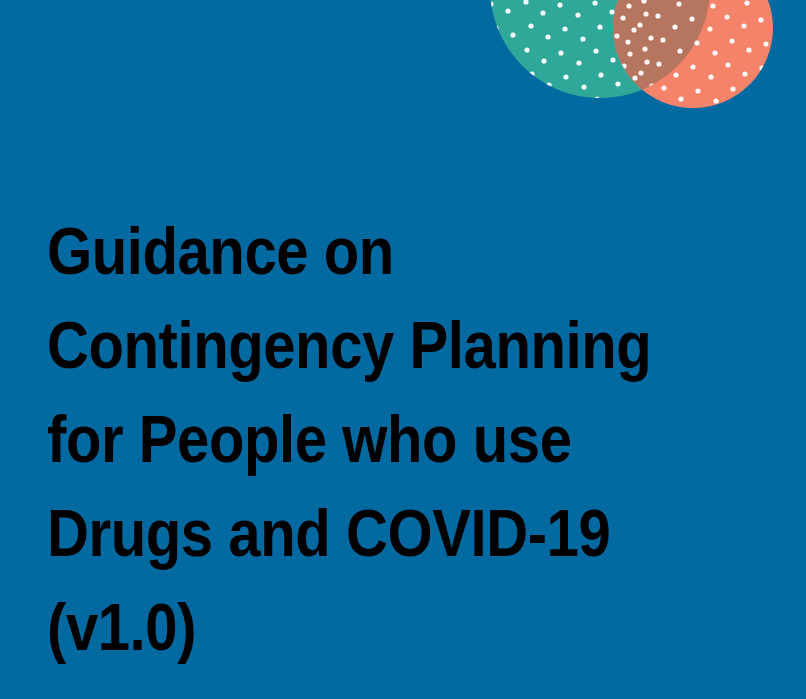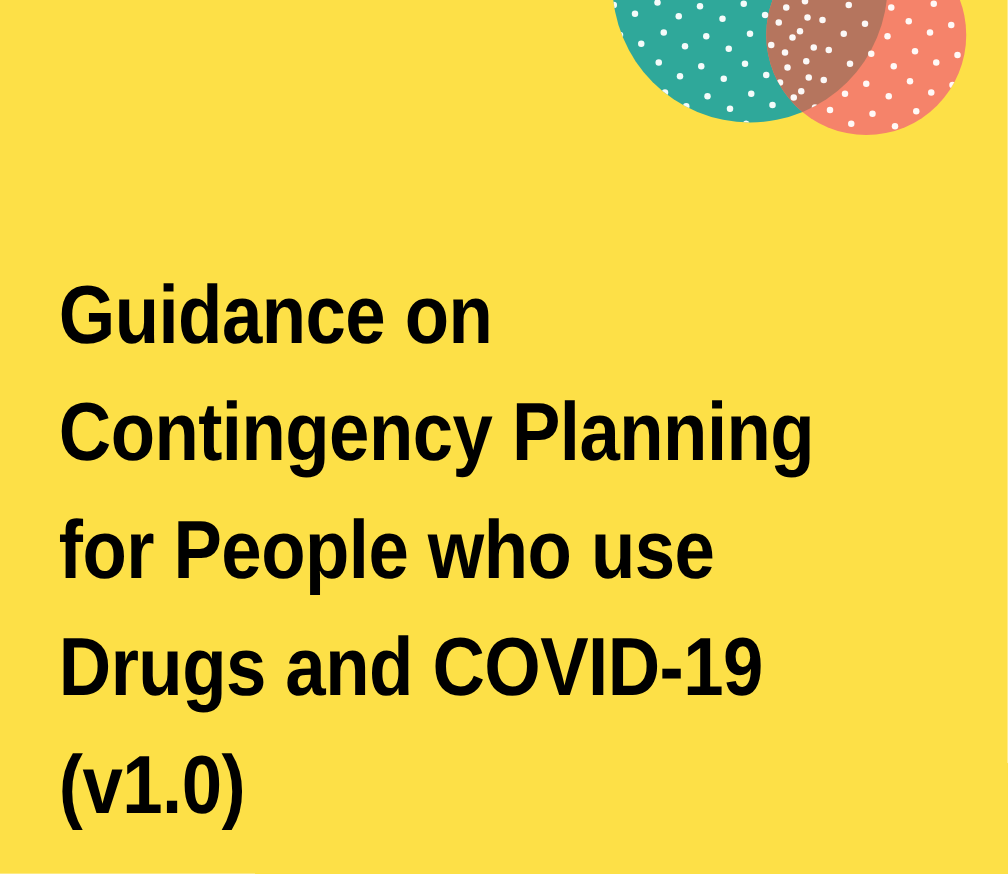--- a/index.html
+++ b/index.html
@@ -13,21 +13,21 @@
     background: #ffffff;
     font-family: "Liberation Sans", "DejaVu Sans", sans-serif;
     overflow: hidden;
     position: relative;
   }
 
   #page {
     position: relative;
     width: 806px;
     height: 699px;
-    background: #fde047;
+    background: #0369a1;
     overflow: hidden;
   }
 
   
   #cover-graphic {
     position: absolute;
     top: 0;
     left: 430px;
     width: 376px;
     height: 190px;

